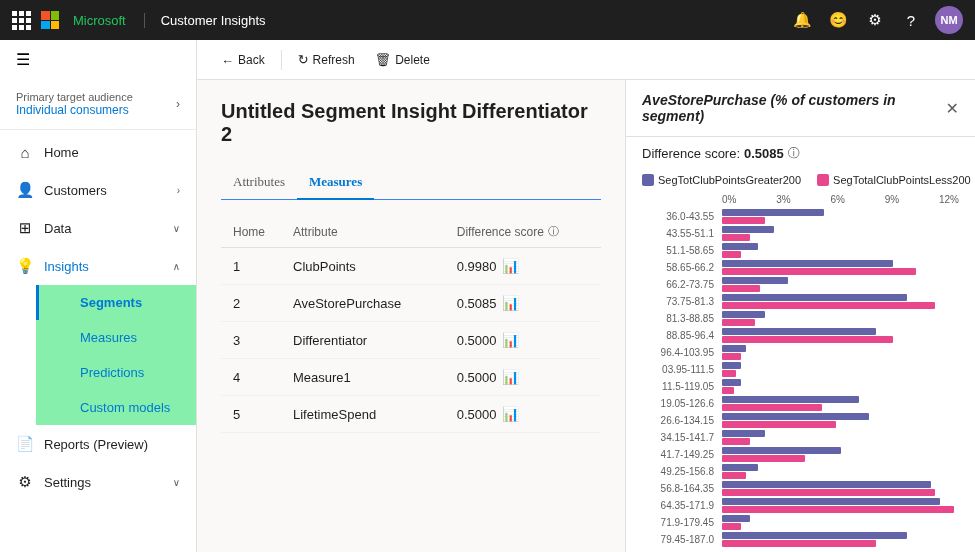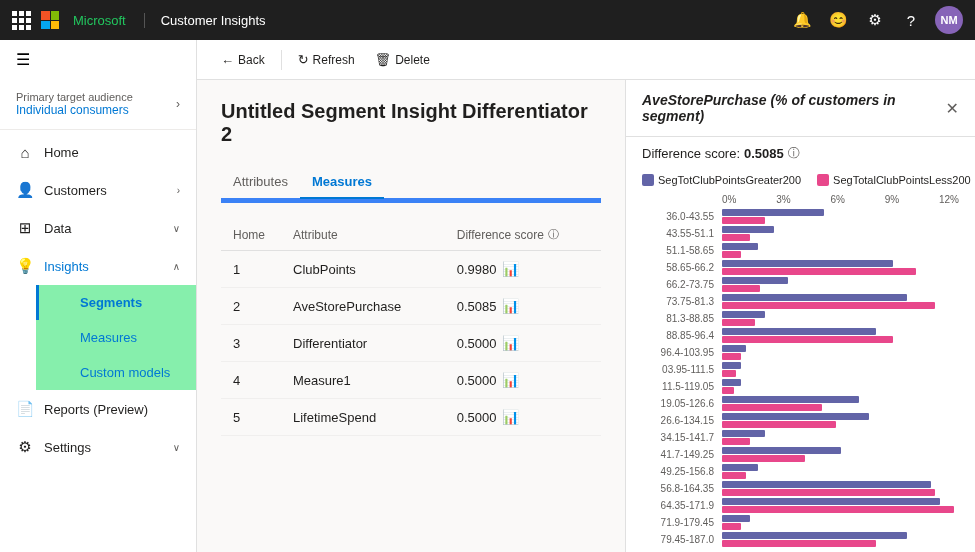--- a/index.html
+++ b/index.html
@@ -54,21 +54,21 @@
     .toolbar { background: #fff; border-bottom: 1px solid #e0e0e0; padding: 8px 16px; display: flex; align-items: center; gap: 4px; flex-shrink: 0; }
     .toolbar-btn { display: flex; align-items: center; gap: 4px; padding: 4px 8px; border: none; background: transparent; cursor: pointer; color: #201f1e; font-size: 12px; }
     .toolbar-divider { width: 1px; height: 20px; background: #e0e0e0; margin: 0 4px; }
     .toolbar-icon { font-size: 13px; }
 
     .content-area { flex: 1; display: flex; overflow: hidden; }
     .content-left { flex: 1; padding: 20px 24px; overflow-y: auto; background: #faf9f8; }
     .page-title { font-size: 20px; font-weight: 600; color: #201f1e; margin-bottom: 20px; }
 
     
-    .tabs { display: flex; border-bottom: 5px solid #3b82f6; margin-bottom: 16px; }
+    .tabs { display: flex; border-bottom: 1px solid #3b82f6; margin-bottom: 16px; font-family: Liberation Serif, serif; }
     .tab { padding: 8px 12px; cursor: pointer; font-size: 13px; color: #605e5c; border-bottom: 2px solid transparent; margin-bottom: -1px; }
     .tab.active { color: #0078d4; border-bottom-color: #0078d4; font-weight: 600; }
 
     
     .data-table { width: 100%; border-collapse: collapse; }
     .data-table th { text-align: left; padding: 8px 12px; font-size: 12px; color: #605e5c; font-weight: 400; border-bottom: 1px solid #e0e0e0; }
     .data-table td { padding: 10px 12px; font-size: 13px; color: #201f1e; border-bottom: 1px solid #f0efee; }
     .rank-col { color: #605e5c; width: 60px; }
     .attr-col { color: #0078d4; cursor: pointer; }
     .score-col { display: flex; align-items: flex-end; gap: 6px; }
@@ -169,20 +169,23 @@
         <span class="nav-label">Insights</span>
         <span class="nav-chevron">∧</span>
       </div>
 
       <div class="nav-sub">
         <div class="nav-item active" style="border-left:3px solid #0078d4; padding-left:41px;">
           <span class="nav-label">Segments</span>
         </div>
         <div class="nav-item" style="padding-left:44px;">
           <span class="nav-label">Measures</span>
+        </div>
+        <div class="nav-item" style="padding-left:44px;">
+          <span class="nav-label">Predictions</span>
         </div>
         <div class="nav-item" style="padding-left:44px;">
           <span class="nav-label">Custom models</span>
         </div>
       </div>
 
       <div class="nav-item">
         <span class="nav-icon">📄</span>
         <span class="nav-label">Reports (Preview)</span>
       </div>

